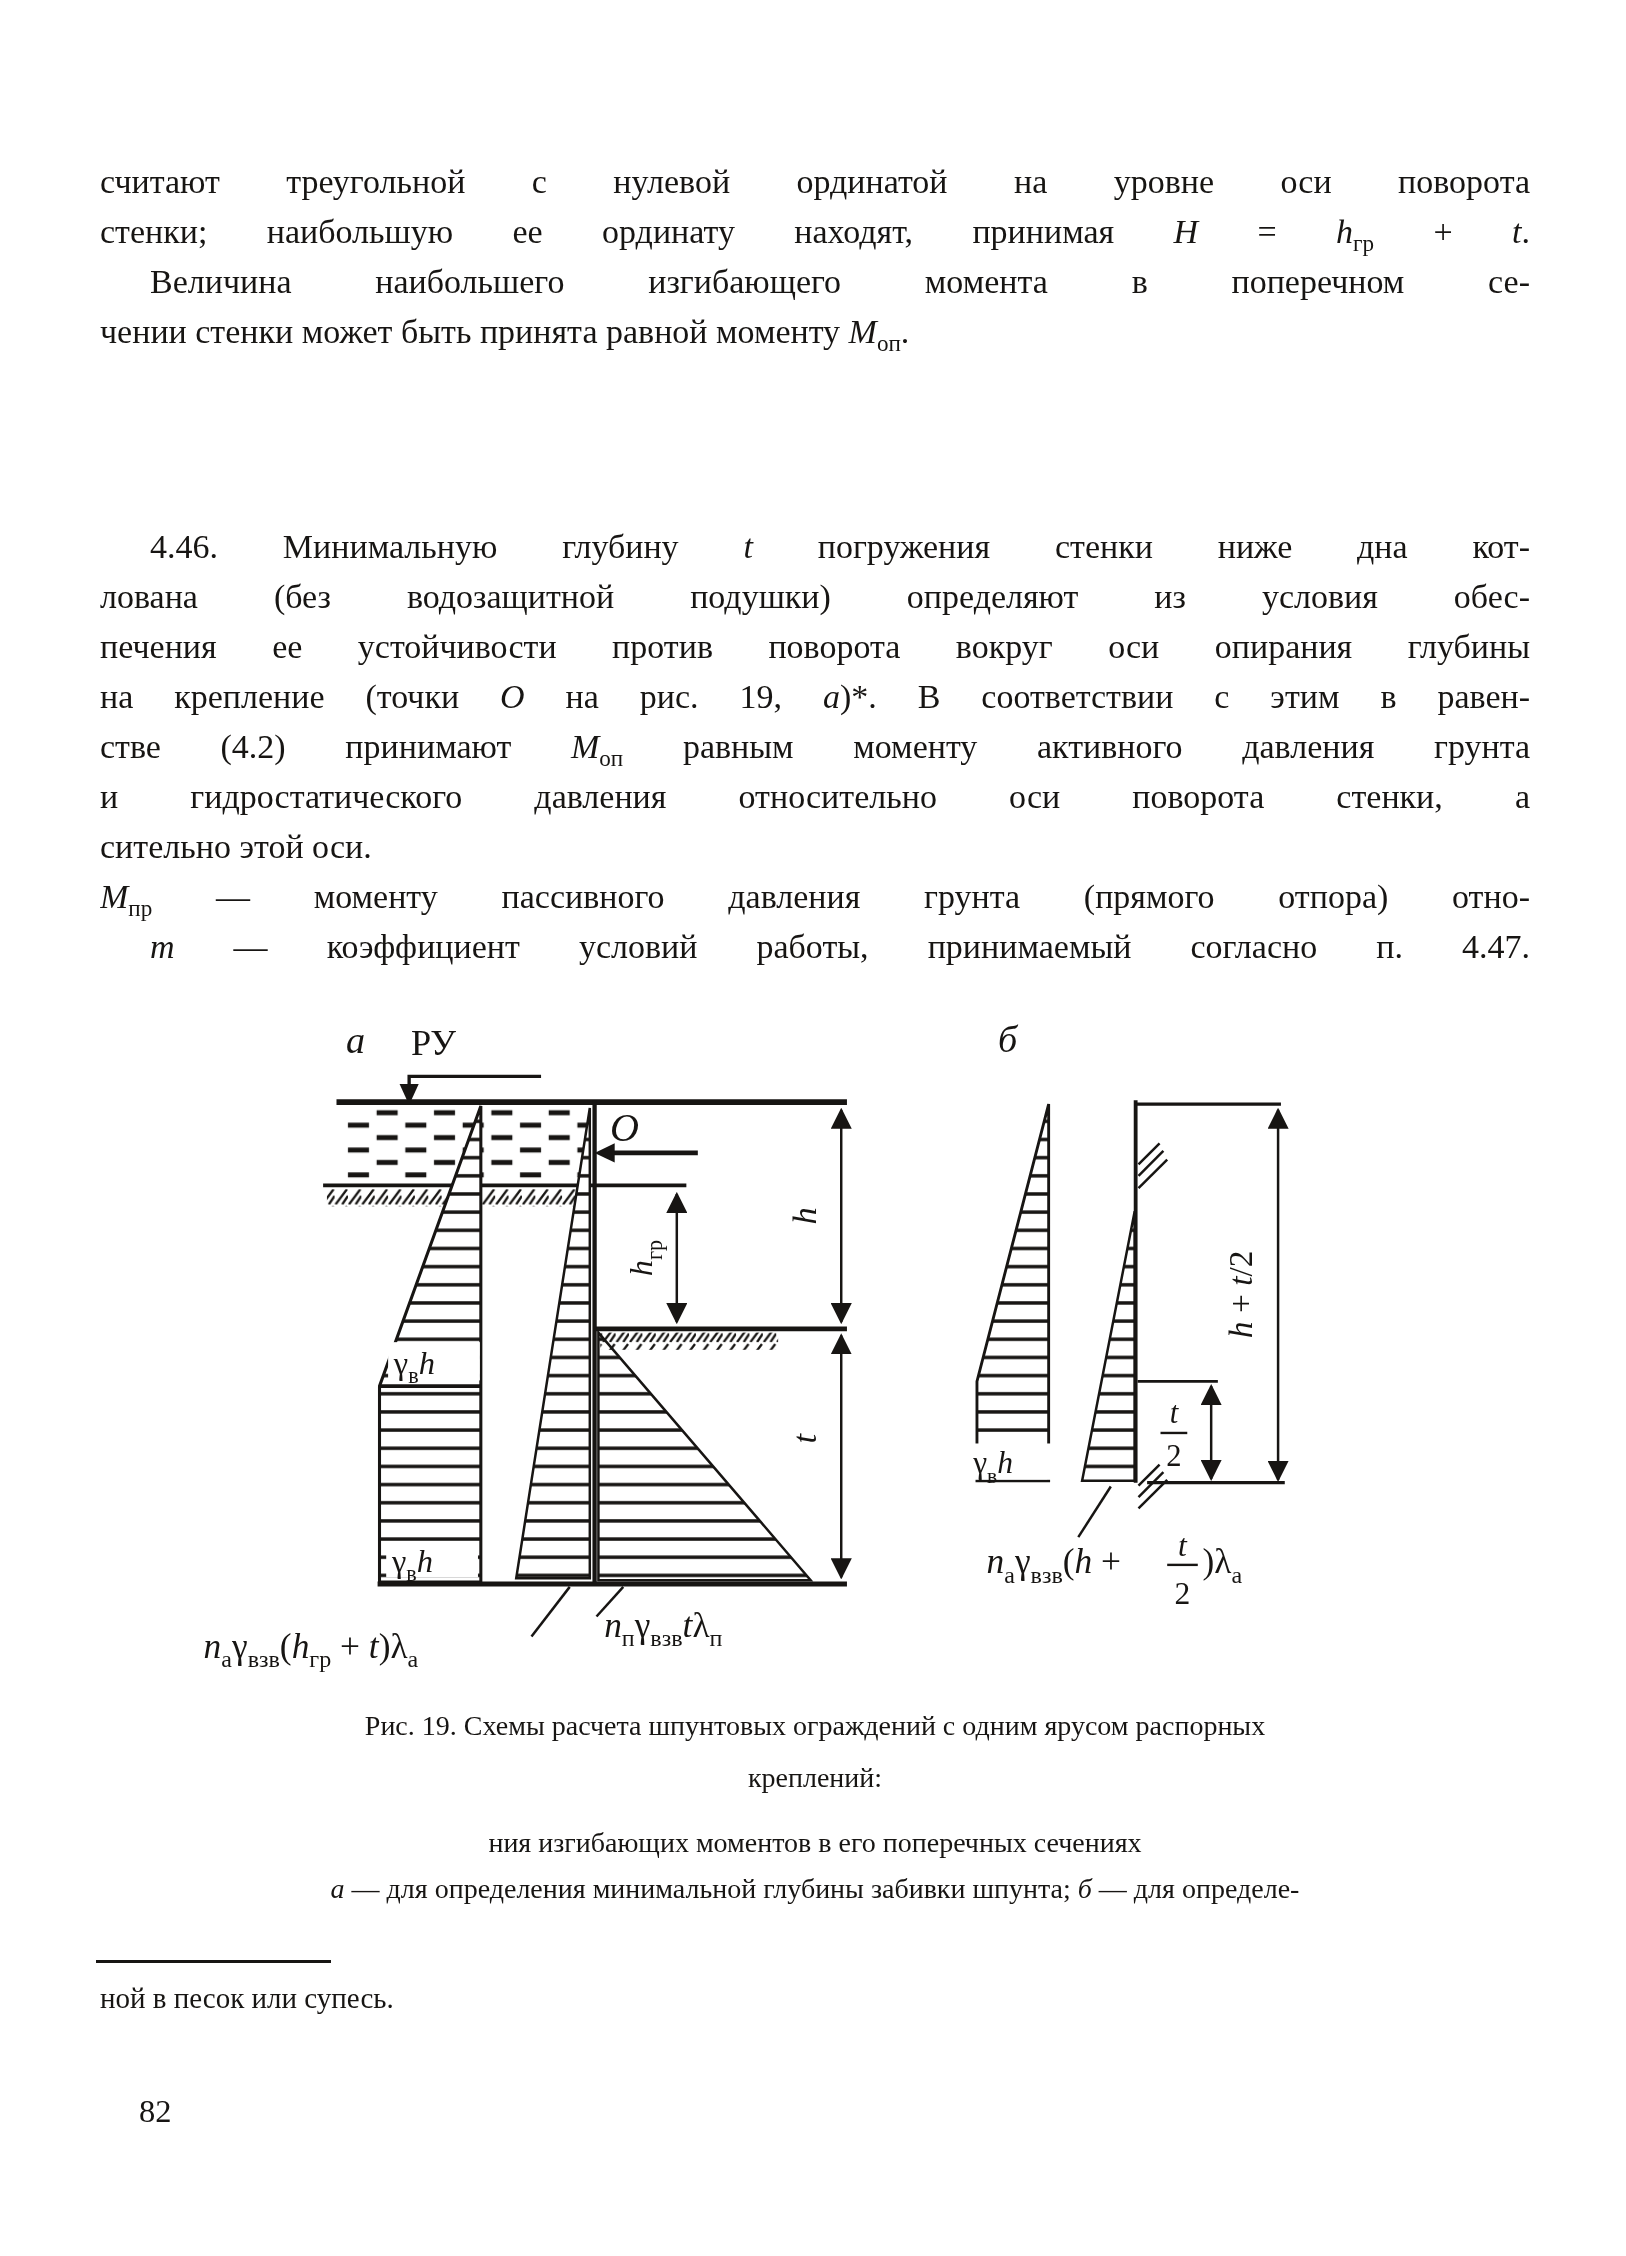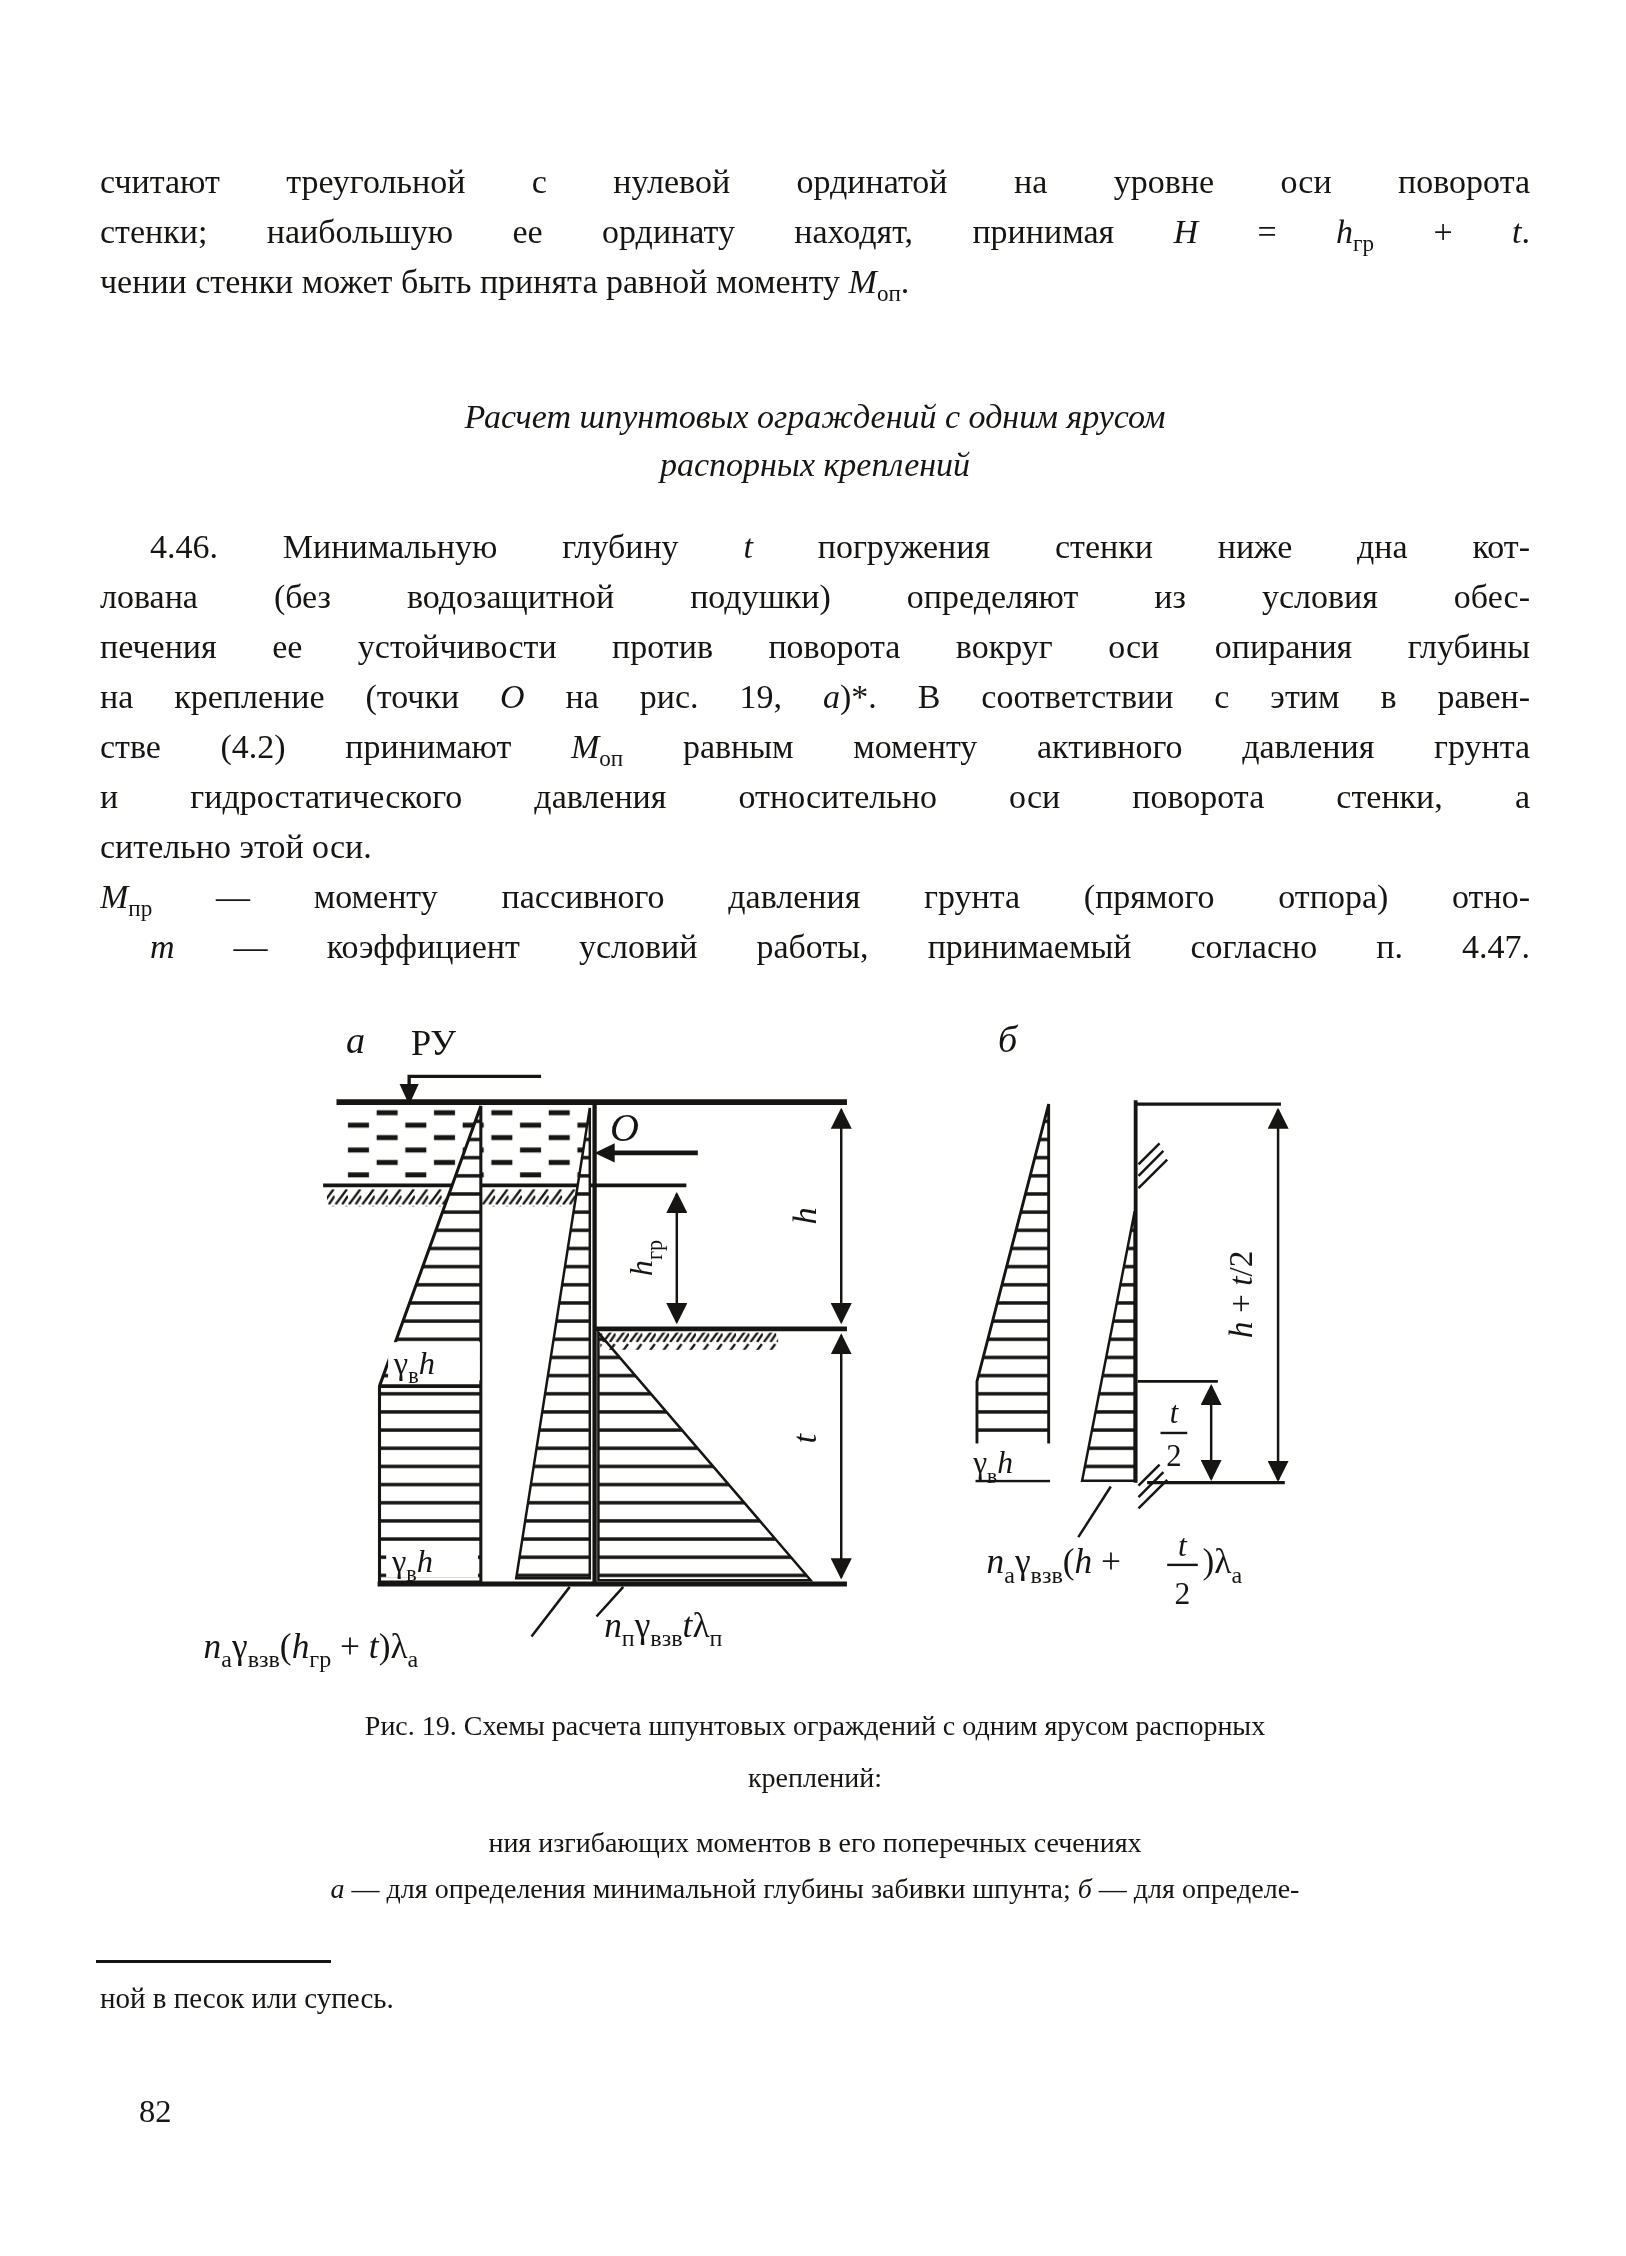--- a/index.html
+++ b/index.html
@@ -27,27 +27,24 @@
   svg.fig text{font-family:"Liberation Serif", serif;fill:#171513;}
 </style>
 </head>
 <body>
 
 <div class="page">
 
   <div class="tb" style="top:157px">
       <div class="tline just"><span>считают треугольной с нулевой ординатой на уровне оси поворота</span></div>
       <div class="tline just"><span>стенки; наибольшую ее ординату находят, принимая </span><span class="it">Н</span><span> = </span><span class="it">h</span><sub>гр</sub><span> + </span><span class="it">t</span><span>.</span></div>
+      <div class="tline just ind"><span>Величина наибольшего изгибающего момента в поперечном се-</span></div>
       <div class="tline"><span>чении стенки может быть принята равной моменту </span><span class="it">М</span><sub>оп</sub><span>.</span></div>
     </div>
 
-  <div class="tb center heading" style="top:392px">
-      <div class="tline"><span class="it">Расчет шпунтовых ограждений с одним ярусом</span></div>
-      <div class="tline"><span class="it">распорных креплений</span></div>
-    </div>
 
   <div class="tb" style="top:522px">
       <div class="tline just ind"><span>4.46. Минимальную глубину </span><span class="it">t</span><span> погружения стенки ниже дна кот-</span></div>
       <div class="tline just"><span>лована (без водозащитной подушки) определяют из условия обес-</span></div>
       <div class="tline just"><span>печения ее устойчивости против поворота вокруг оси опирания глубины</span></div>
       <div class="tline just"><span>на крепление (точки </span><span class="it">О</span><span> на рис. 19, </span><span class="it">а</span><span>)*. В соответствии с этим в равен-</span></div>
       <div class="tline just"><span>стве (4.2) принимают </span><span class="it">М</span><sub>оп</sub><span> равным моменту активного давления грунта</span></div>
       <div class="tline just"><span>и гидростатического давления относительно оси поворота стенки, а</span></div>
       <div class="tline"><span>сительно этой оси.</span></div>
       <div class="tline just"><span class="it">М</span><sub>пр</sub><span> — моменту пассивного давления грунта (прямого отпора) отно-</span></div>

